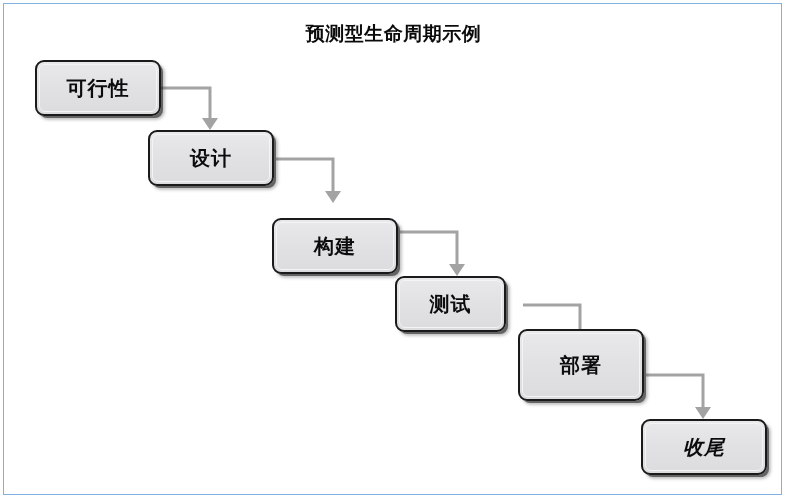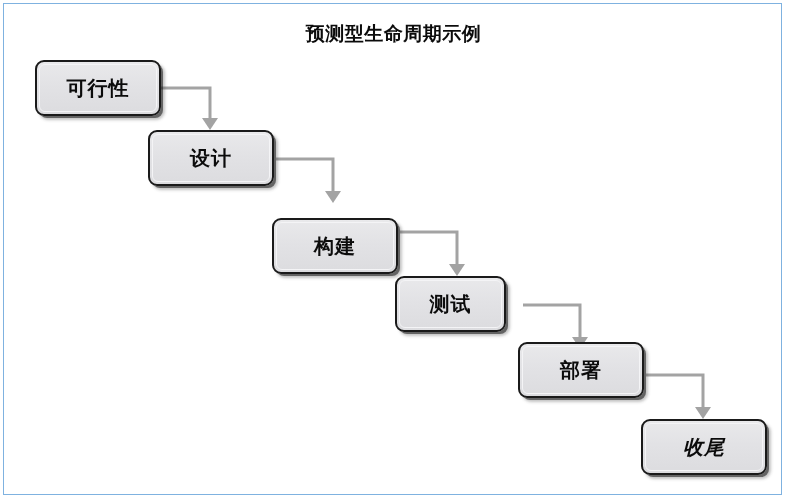--- a/index.html
+++ b/index.html
@@ -128,21 +128,21 @@
       </div>
       <div class="phase-box" style="left: 148px; top: 130px; width: 126px; height: 56px;">
         <span class="phase-label">设计</span>
       </div>
       <div class="phase-box" style="left: 272px; top: 203px; width: 126px; height: 56px; margin-top: 15px;">
         <span class="phase-label">构建</span>
       </div>
       <div class="phase-box" style="left: 395px; top: 276px; width: 111px; height: 56px;">
         <span class="phase-label">测试</span>
       </div>
-      <div class="phase-box" style="left: 518px; top: 342px; width: 126px; height: 56px;">
+      <div class="phase-box" style="left: 518px; top: 329px; width: 126px; height: 72px;">
         <span class="phase-label">部署</span>
       </div>
       <div class="phase-box" style="left: 641px; top: 419px; width: 126px; height: 56px; font-style: italic;">
         <span class="phase-label">收尾</span>
       </div>
     </div>
 
 </div>
 
 </body></html>

